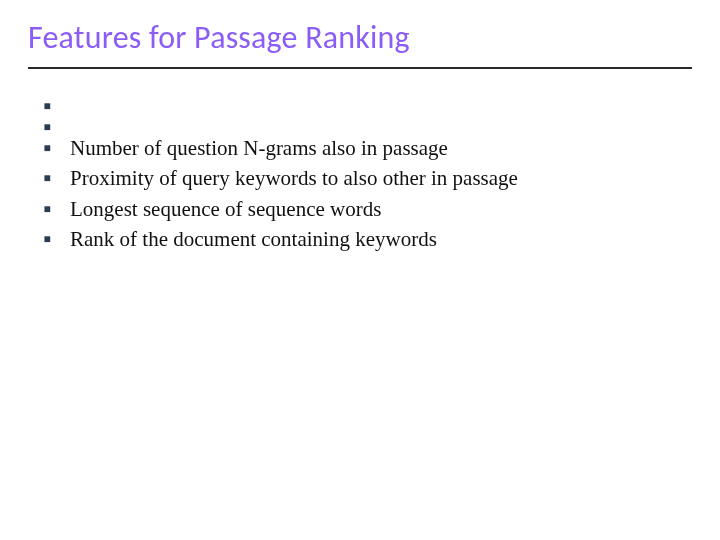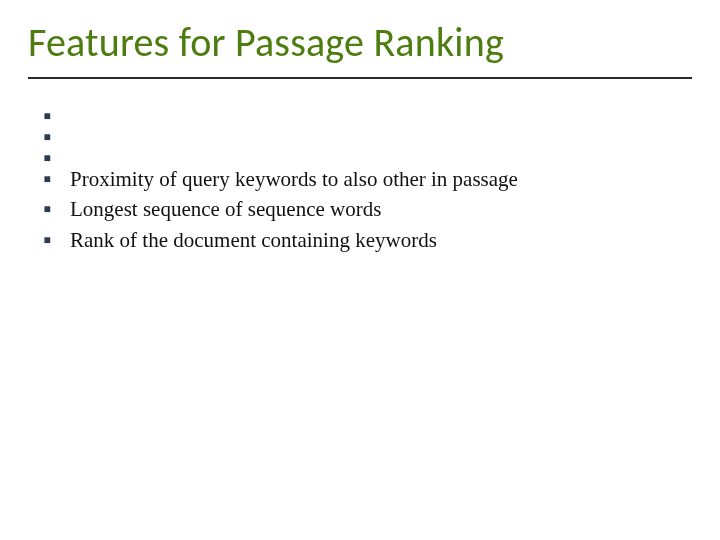--- a/index.html
+++ b/index.html
@@ -10,23 +10,23 @@
     font-family: "Segoe UI", "Calibri", Arial, sans-serif;
     overflow: hidden;
   }
   .slide {
     width: 720px;
     height: 540px;
     position: relative;
     padding: 18px 28px 20px 28px;
   }
   .title {
-    font-size: 40px;
+    font-size: 32px;
     font-weight: 400;
-    color: #4d7c0f;
+    color: #8b5cf6;
     letter-spacing: 0.2px;
     padding-bottom: 8px;
   }
   .rule {
     height: 2px;
     background: #2a2a2a;
     width: 100%;
     margin-top: 2px;
   }
   .body {
@@ -64,20 +64,21 @@
   <div class="body">
     <ul class="bullet-list">
       <li>
         <span class="bullet-mark">■</span>
       </li>
       <li>
         <span class="bullet-mark">■</span>
       </li>
       <li>
         <span class="bullet-mark">■</span>
+        <span>Number of question N-grams also in passage</span>
       </li>
       <li>
         <span class="bullet-mark">■</span>
         <span>Proximity of query keywords to also other in passage</span>
       </li>
       <li>
         <span class="bullet-mark">■</span>
         <span>Longest sequence of sequence words</span>
       </li>
       <li>

